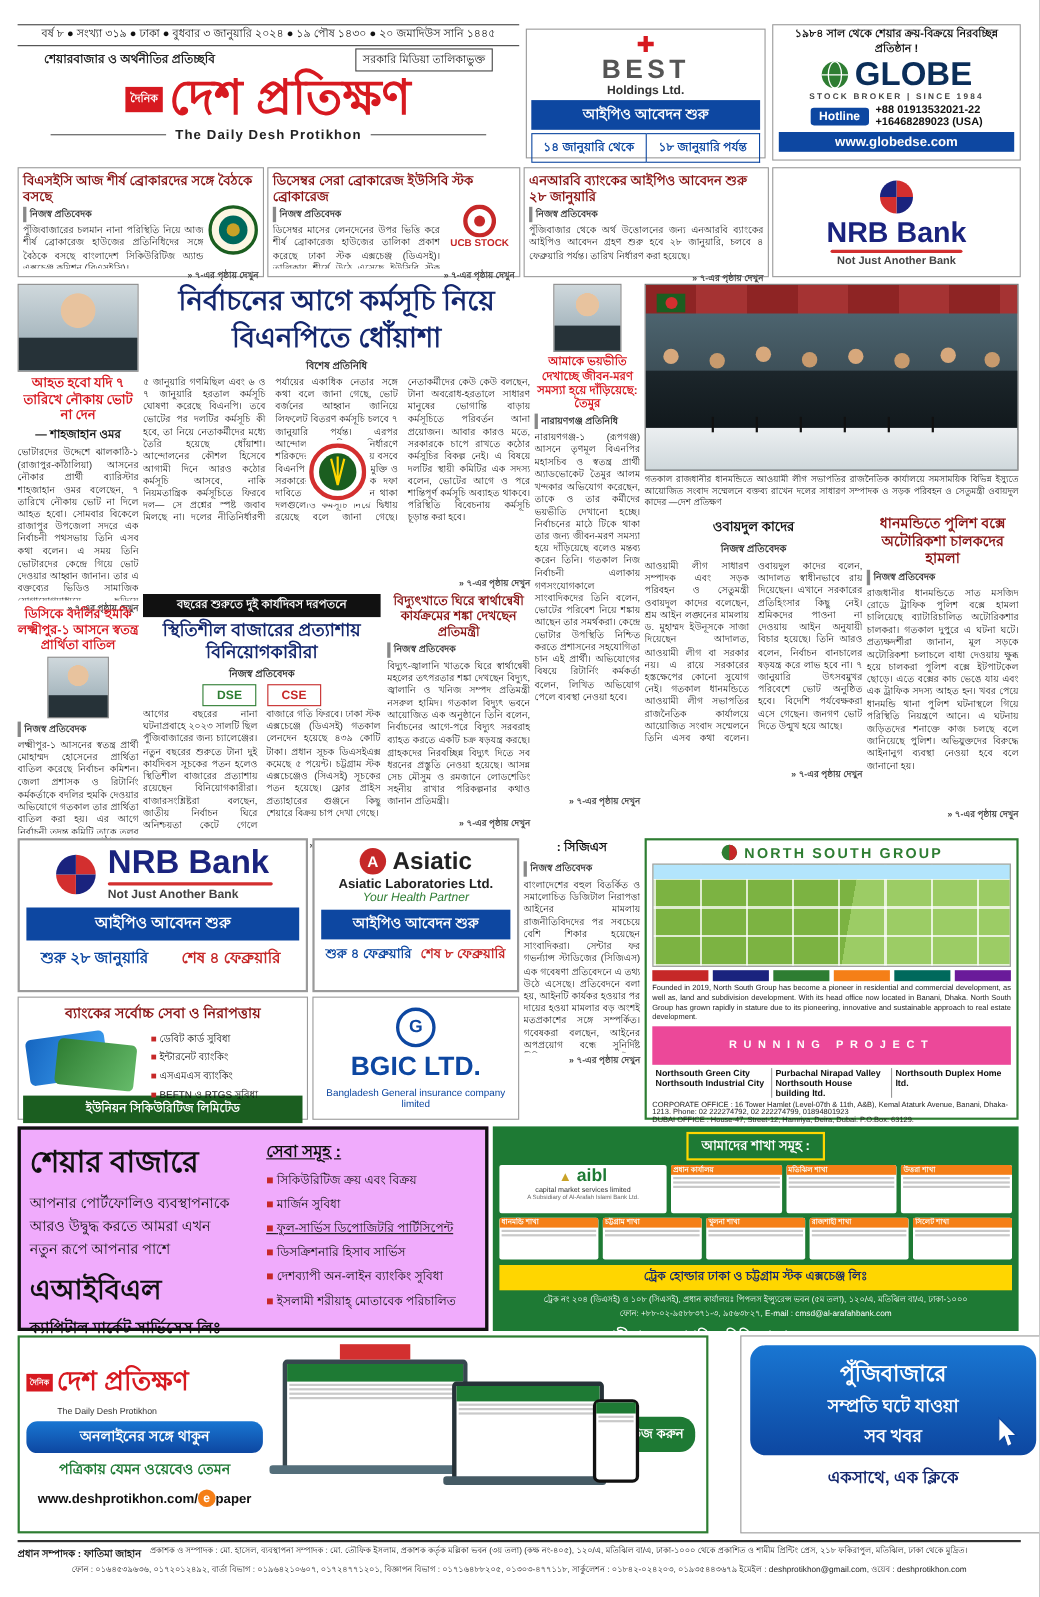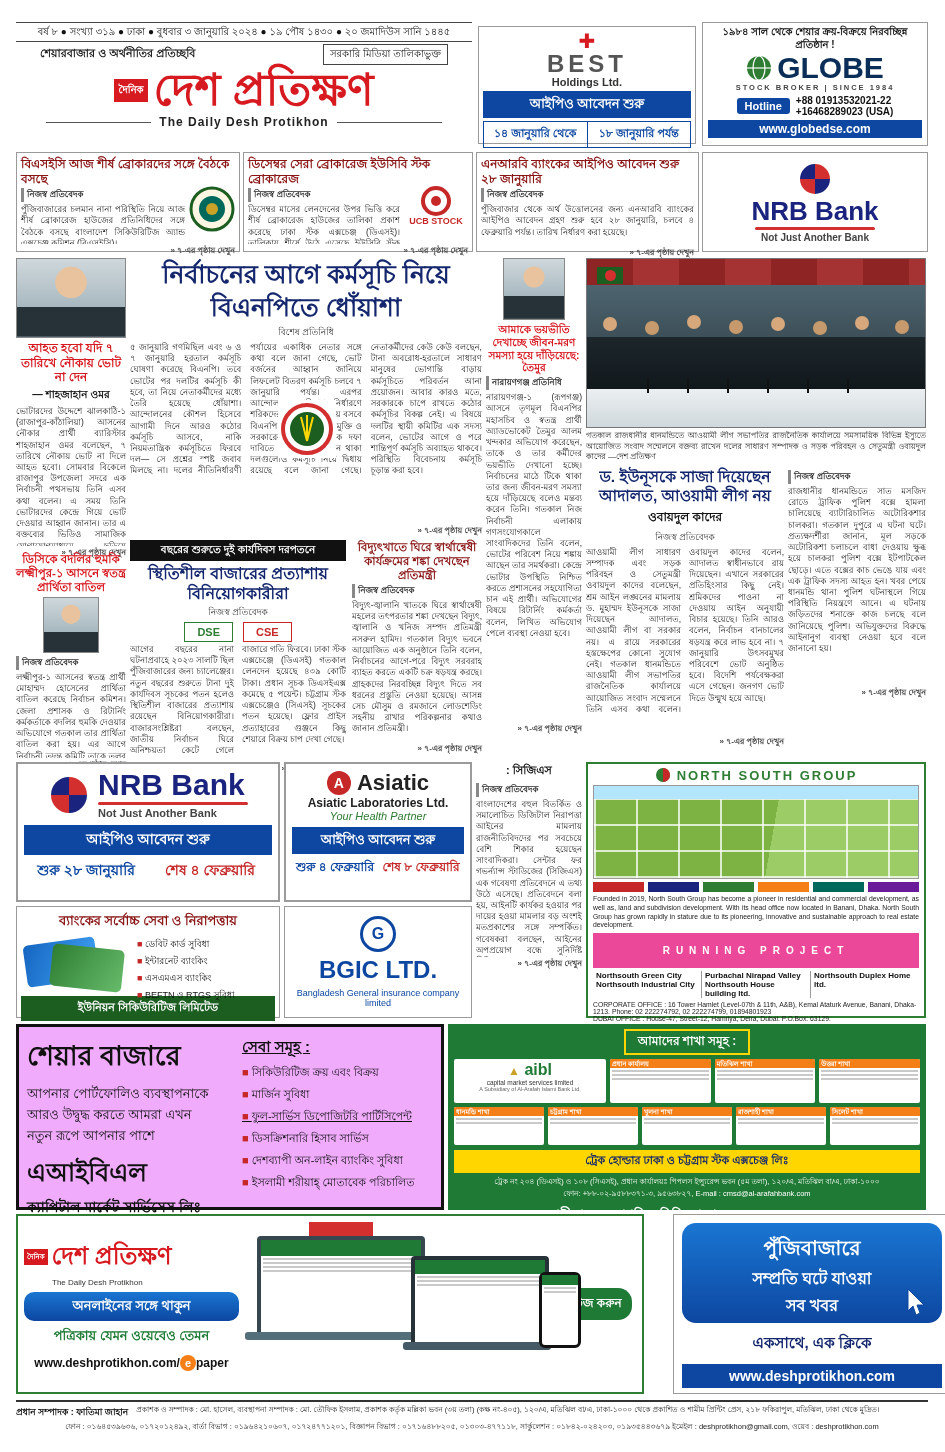--- a/index.html
+++ b/index.html
@@ -8,21 +8,21 @@
   .abs{position:absolute;}
   .box{border:1px solid #9a9a9a;background:#fff;box-sizing:border-box;}
   .b{font-weight:bold;}
   .ctr{text-align:center;}
   .j{text-align:justify;}
   .navy{color:#14276e;}
   .maroon{color:#8a1515;}
   .red{color:#d71920;}
   .body8{font-size:8.5px;line-height:1.32;text-align:justify;color:#1c1c1c;overflow:hidden;}
   .rep{font-size:8.5px;font-weight:bold;color:#333;border-left:3px solid #888;padding-left:3px;margin:2px 0;}
-  .repc{font-size:9px;font-weight:normal;color:#333;text-align:center;margin:2px 0;}
+  .repc{font-size:9px;font-weight:bold;color:#333;text-align:center;margin:2px 0;}
   .more{font-size:8px;font-weight:bold;color:#444;text-align:right;}
   .bluebar{background:#0d47a1;color:#fff;font-weight:bold;text-align:center;}
   .hl{font-weight:bold;line-height:1.22;}
   .portrait{background:
      radial-gradient(circle at 50% 30%, #e8c39e 0 20%, rgba(0,0,0,0) 21%),
      linear-gradient(#263238 0 0) bottom/100% 38% no-repeat,
      linear-gradient(#cfd8dc,#90a4ae);
      border:1px solid #888;box-sizing:border-box;}
   .gline{height:2px;background:#c9c9c9;margin:2px 2px 0 2px;}
   .bbox{background:#fff;border-radius:2px;overflow:hidden;box-sizing:border-box;}
@@ -134,21 +134,21 @@
       <path d="M17 17 L17 32 A15 15 0 0 1 2 17 Z" fill="#d32f2f"></path>
       <path d="M17 17 L2 17 A15 15 0 0 1 17 2 Z" fill="#1a237e"></path>
     </svg>
     <div class="b" style="font-size:26px;color:#1a237e;">NRB Bank</div>
     <div style="width:120px;height:3px;background:#d32f2f;border-radius:2px;"></div>
     <div class="b" style="font-size:10px;color:#444;margin-top:2px;">Not Just Another Bank</div>
   </div>
 
   <div class="abs" style="left:16px;top:258px;width:110px;height:290px;">
     <div class="portrait" style="width:100%;height:80px;"></div>
-    <div class="hl red ctr" style="font-size:12px;margin-top:3px;">আহত হবো যদি ৭ তারিখে নৌকায় ভোট না দেন</div>
+    <div class="hl red ctr" style="font-size:12px;margin-top:3px;font-family:Liberation Serif, serif;">আহত হবো যদি ৭ তারিখে নৌকায় ভোট না দেন</div>
     <div class="b ctr" style="font-size:10.5px;margin:2px 0;">— শাহজাহান ওমর</div>
     <div class="body8" style="height:140px;">ভোটারদের উদ্দেশে ঝালকাঠি-১ (রাজাপুর-কাঁঠালিয়া) আসনের নৌকার প্রার্থী ব্যারিস্টার শাহজাহান ওমর বলেছেন, ৭ তারিখে নৌকায় ভোট না দিলে আহত হবো। সোমবার বিকেলে রাজাপুর উপজেলা সদরে এক নির্বাচনী পথসভায় তিনি এসব কথা বলেন। এ সময় তিনি ভোটারদের কেন্দ্রে গিয়ে ভোট দেওয়ার আহ্বান জানান। তার এ বক্তব্যের ভিডিও সামাজিক যোগাযোগমাধ্যমে ছড়িয়ে পড়েছে। স্থানীয়রা বলছেন, আচরণবিধি লঙ্ঘনের অভিযোগ উঠেছে তার বিরুদ্ধে।</div>
     <div class="more">» ৭-এর পৃষ্ঠায় দেখুন</div>
   </div>
 
   <div class="abs" style="left:16px;top:552px;width:110px;height:206px;">
     <div class="hl red ctr" style="font-size:11.5px;">ডিসিকে বদলির হুমকি লক্ষ্মীপুর-১ আসনে স্বতন্ত্র প্রার্থিতা বাতিল</div>
     <div class="portrait" style="width:56px;height:56px;margin:3px auto;"></div>
     <div class="rep">নিজস্ব প্রতিবেদক</div>
     <div class="body8" style="height:86px;">লক্ষ্মীপুর-১ আসনের স্বতন্ত্র প্রার্থী মোহাম্মদ হোসেনের প্রার্থিতা বাতিল করেছে নির্বাচন কমিশন। জেলা প্রশাসক ও রিটার্নিং কর্মকর্তাকে বদলির হুমকি দেওয়ার অভিযোগে গতকাল তার প্রার্থিতা বাতিল করা হয়। এর আগে নির্বাচনী তদন্ত কমিটি তাকে তলব করে ব্যাখ্যা চায়। শুনানি শেষে কমিশন এ সিদ্ধান্ত নেয় বলে ইসি সূত্রে জানা গেছে।</div>
@@ -205,28 +205,28 @@
     </div>
     <div style="position:absolute;left:16px;top:58px;width:14px;height:14px;border-radius:50%;background:#d7a87c;box-shadow:42px 4px 0 #c79a6d,84px -2px 0 #d7a87c,126px 3px 0 #c79a6d,168px 0 0 #d7a87c,210px 4px 0 #c79a6d,252px -1px 0 #d7a87c,292px 3px 0 #c79a6d;"></div>
     <div style="position:absolute;left:0;top:78px;width:100%;height:54px;background:linear-gradient(180deg,#1c262b,#11181c);"></div>
     <div style="position:absolute;left:0;bottom:0;width:100%;height:38px;background:linear-gradient(#eceff1,#cfd8dc);">
       <div style="position:absolute;left:60px;top:-10px;width:2px;height:14px;background:#111;box-shadow:40px 0 0 #111,80px 0 0 #111,120px 0 0 #111,160px 0 0 #111,200px 0 0 #111;"></div>
     </div>
   </div>
   <div class="abs body8" style="left:586px;top:431px;width:340px;height:34px;font-size:8px;">গতকাল রাজধানীর ধানমন্ডিতে আওয়ামী লীগ সভাপতির রাজনৈতিক কার্যালয়ে সমসাময়িক বিভিন্ন ইস্যুতে আয়োজিত সংবাদ সম্মেলনে বক্তব্য রাখেন দলের সাধারণ সম্পাদক ও সড়ক পরিবহন ও সেতুমন্ত্রী ওবায়দুল কাদের —দেশ প্রতিক্ষণ</div>
 
   <div class="abs" style="left:586px;top:468px;width:198px;height:290px;">
-    <div class="hl navy ctr" style="font-size:15.5px;">ড. ইউনূসকে সাজা দিয়েছেন আদালত, আওয়ামী লীগ নয়</div>
     <div class="b ctr" style="font-size:12px;margin:2px 0;">ওবায়দুল কাদের</div>
     <div class="repc">নিজস্ব প্রতিবেদক</div>
     <div class="body8" style="height:188px;column-count:2;column-gap:8px;">আওয়ামী লীগ সাধারণ সম্পাদক এবং সড়ক পরিবহন ও সেতুমন্ত্রী ওবায়দুল কাদের বলেছেন, শ্রম আইন লঙ্ঘনের মামলায় ড. মুহাম্মদ ইউনূসকে সাজা দিয়েছেন আদালত, আওয়ামী লীগ বা সরকার নয়। এ রায়ে সরকারের হস্তক্ষেপের কোনো সুযোগ নেই। গতকাল ধানমন্ডিতে আওয়ামী লীগ সভাপতির রাজনৈতিক কার্যালয়ে আয়োজিত সংবাদ সম্মেলনে তিনি এসব কথা বলেন। ওবায়দুল কাদের বলেন, আদালত স্বাধীনভাবে রায় দিয়েছেন। এখানে সরকারের প্রতিহিংসার কিছু নেই। শ্রমিকদের পাওনা না দেওয়ায় আইন অনুযায়ী বিচার হয়েছে। তিনি আরও বলেন, নির্বাচন বানচালের ষড়যন্ত্র করে লাভ হবে না। ৭ জানুয়ারি উৎসবমুখর পরিবেশে ভোট অনুষ্ঠিত হবে। বিদেশি পর্যবেক্ষকরা এসে গেছেন। জনগণ ভোট দিতে উন্মুখ হয়ে আছে।</div>
     <div class="more">» ৭-এর পৃষ্ঠায় দেখুন</div>
   </div>
 
   <div class="abs" style="left:788px;top:468px;width:138px;height:290px;">
+    <div class="hl maroon ctr" style="font-size:13px;">ধানমন্ডিতে পুলিশ বক্সে অটোরিকশা চালকদের হামলা</div>
     <div class="rep">নিজস্ব প্রতিবেদক</div>
     <div class="body8" style="height:200px;">রাজধানীর ধানমন্ডিতে সাত মসজিদ রোডে ট্রাফিক পুলিশ বক্সে হামলা চালিয়েছে ব্যাটারিচালিত অটোরিকশার চালকরা। গতকাল দুপুরে এ ঘটনা ঘটে। প্রত্যক্ষদর্শীরা জানান, মূল সড়কে অটোরিকশা চলাচলে বাধা দেওয়ায় ক্ষুব্ধ হয়ে চালকরা পুলিশ বক্সে ইটপাটকেল ছোড়ে। এতে বক্সের কাচ ভেঙে যায় এবং এক ট্রাফিক সদস্য আহত হন। খবর পেয়ে ধানমন্ডি থানা পুলিশ ঘটনাস্থলে গিয়ে পরিস্থিতি নিয়ন্ত্রণে আনে। এ ঘটনায় জড়িতদের শনাক্তে কাজ চলছে বলে জানিয়েছে পুলিশ। অভিযুক্তদের বিরুদ্ধে আইনানুগ ব্যবস্থা নেওয়া হবে বলে জানানো হয়।</div>
     <div class="more">» ৭-এর পৃষ্ঠায় দেখুন</div>
   </div>
 
   <div class="abs box" style="left:16px;top:762px;width:264px;height:140px;border-width:2px;padding:6px;">
     <div style="display:flex;align-items:center;justify-content:center;gap:8px;">
       <svg width="42" height="42" class="svgicon">
         <path d="M21 21 L21 3 A18 18 0 0 1 39 21 Z" fill="#d32f2f"></path>
         <path d="M21 21 L39 21 A18 18 0 0 1 21 39 Z" fill="#1a237e"></path>
@@ -464,21 +464,20 @@
   <div class="abs box" style="left:673px;top:1214px;width:278px;height:180px;padding:8px;text-align:center;">
     <div style="position:relative;background:linear-gradient(180deg,#1976d2,#0d47a1);border-radius:14px;height:100px;padding-top:10px;box-sizing:border-box;">
       <div class="b" style="color:#fff;font-size:20px;">পুঁজিবাজারে</div>
       <div class="b" style="color:#fff;font-size:16px;">সম্প্রতি ঘটে যাওয়া</div>
       <div class="b" style="color:#fff;font-size:16px;">সব খবর</div>
       <svg width="26" height="30" style="position:absolute;right:14px;bottom:6px;">
         <path d="M6,2 L6,24 L11,19 L14,28 L18,26 L15,18 L22,18 Z" fill="#fff" stroke="#0d47a1" stroke-width="1"></path>
       </svg>
     </div>
     <div class="b" style="font-size:15px;color:#14276e;margin-top:8px;">একসাথে, এক ক্লিকে</div>
-    <div class="bluebar" style="font-size:14px;padding:4px 0;margin-top:8px;">www.deshprotikhon.com</div>
   </div>
 
   <div class="abs" style="left:16px;top:1400px;width:912px;border-top:2px solid #333;padding-top:3px;">
     <div style="display:flex;gap:8px;align-items:flex-start;">
       <span class="b" style="font-size:9px;white-space:nowrap;">প্রধান সম্পাদক : ফাতিমা জাহান</span>
       <span style="font-size:7.5px;line-height:1.35;color:#222;">প্রকাশক ও সম্পাদক : মো. হাসেল, ব্যবস্থাপনা সম্পাদক : মো. তৌফিক ইসলাম, প্রকাশক কর্তৃক মল্লিকা ভবন (৩য় তলা) (কক্ষ নং-৪০৫), ১২০/এ, মতিঝিল বা/এ, ঢাকা-১০০০ থেকে প্রকাশিত ও শামীম প্রিন্টিং প্রেস, ২১৮ ফকিরাপুল, মতিঝিল, ঢাকা থেকে মুদ্রিত।</span>
     </div>
     <div class="ctr" style="font-size:7.5px;line-height:1.35;color:#222;margin-top:2px;">ফোন : ০১৬৪৫৩৯৬৩৬, ০১৭২০১২৪৯২, বার্তা বিভাগ : ০১৯৬৪২১০৬০৭, ০১৭২৪৭৭১২০১, বিজ্ঞাপন বিভাগ : ০১৭১৬৪৮৮২০৫, ০১৩০৩-৪৭৭১১৮, সার্কুলেশন : ০১৮৪২-০২৪২০৩, ০১৯৩৫৪৪৩৬৭৯ ইমেইল : deshprotikhon@gmail.com, ওয়েব : deshprotikhon.com</div>
   </div>
 

